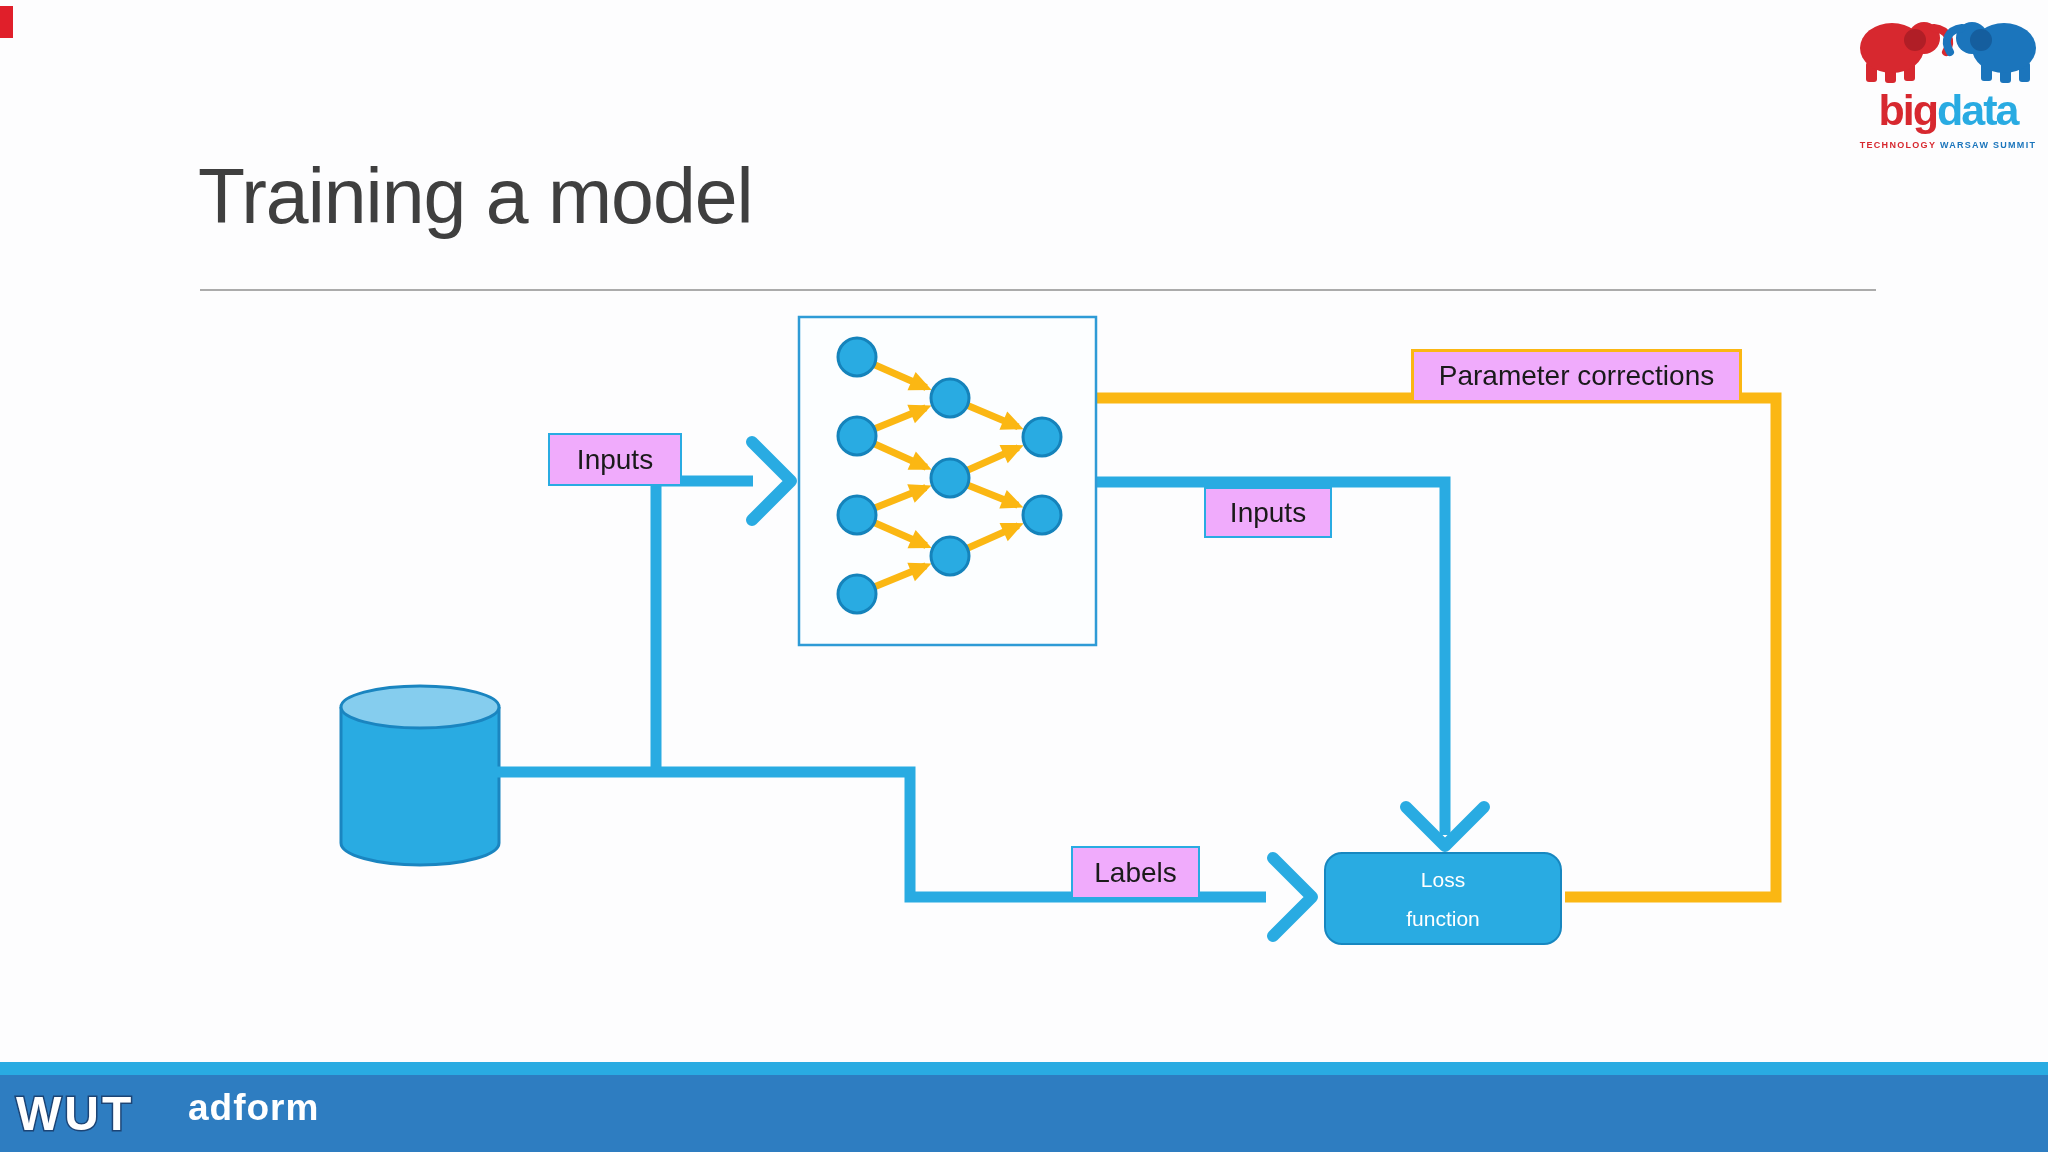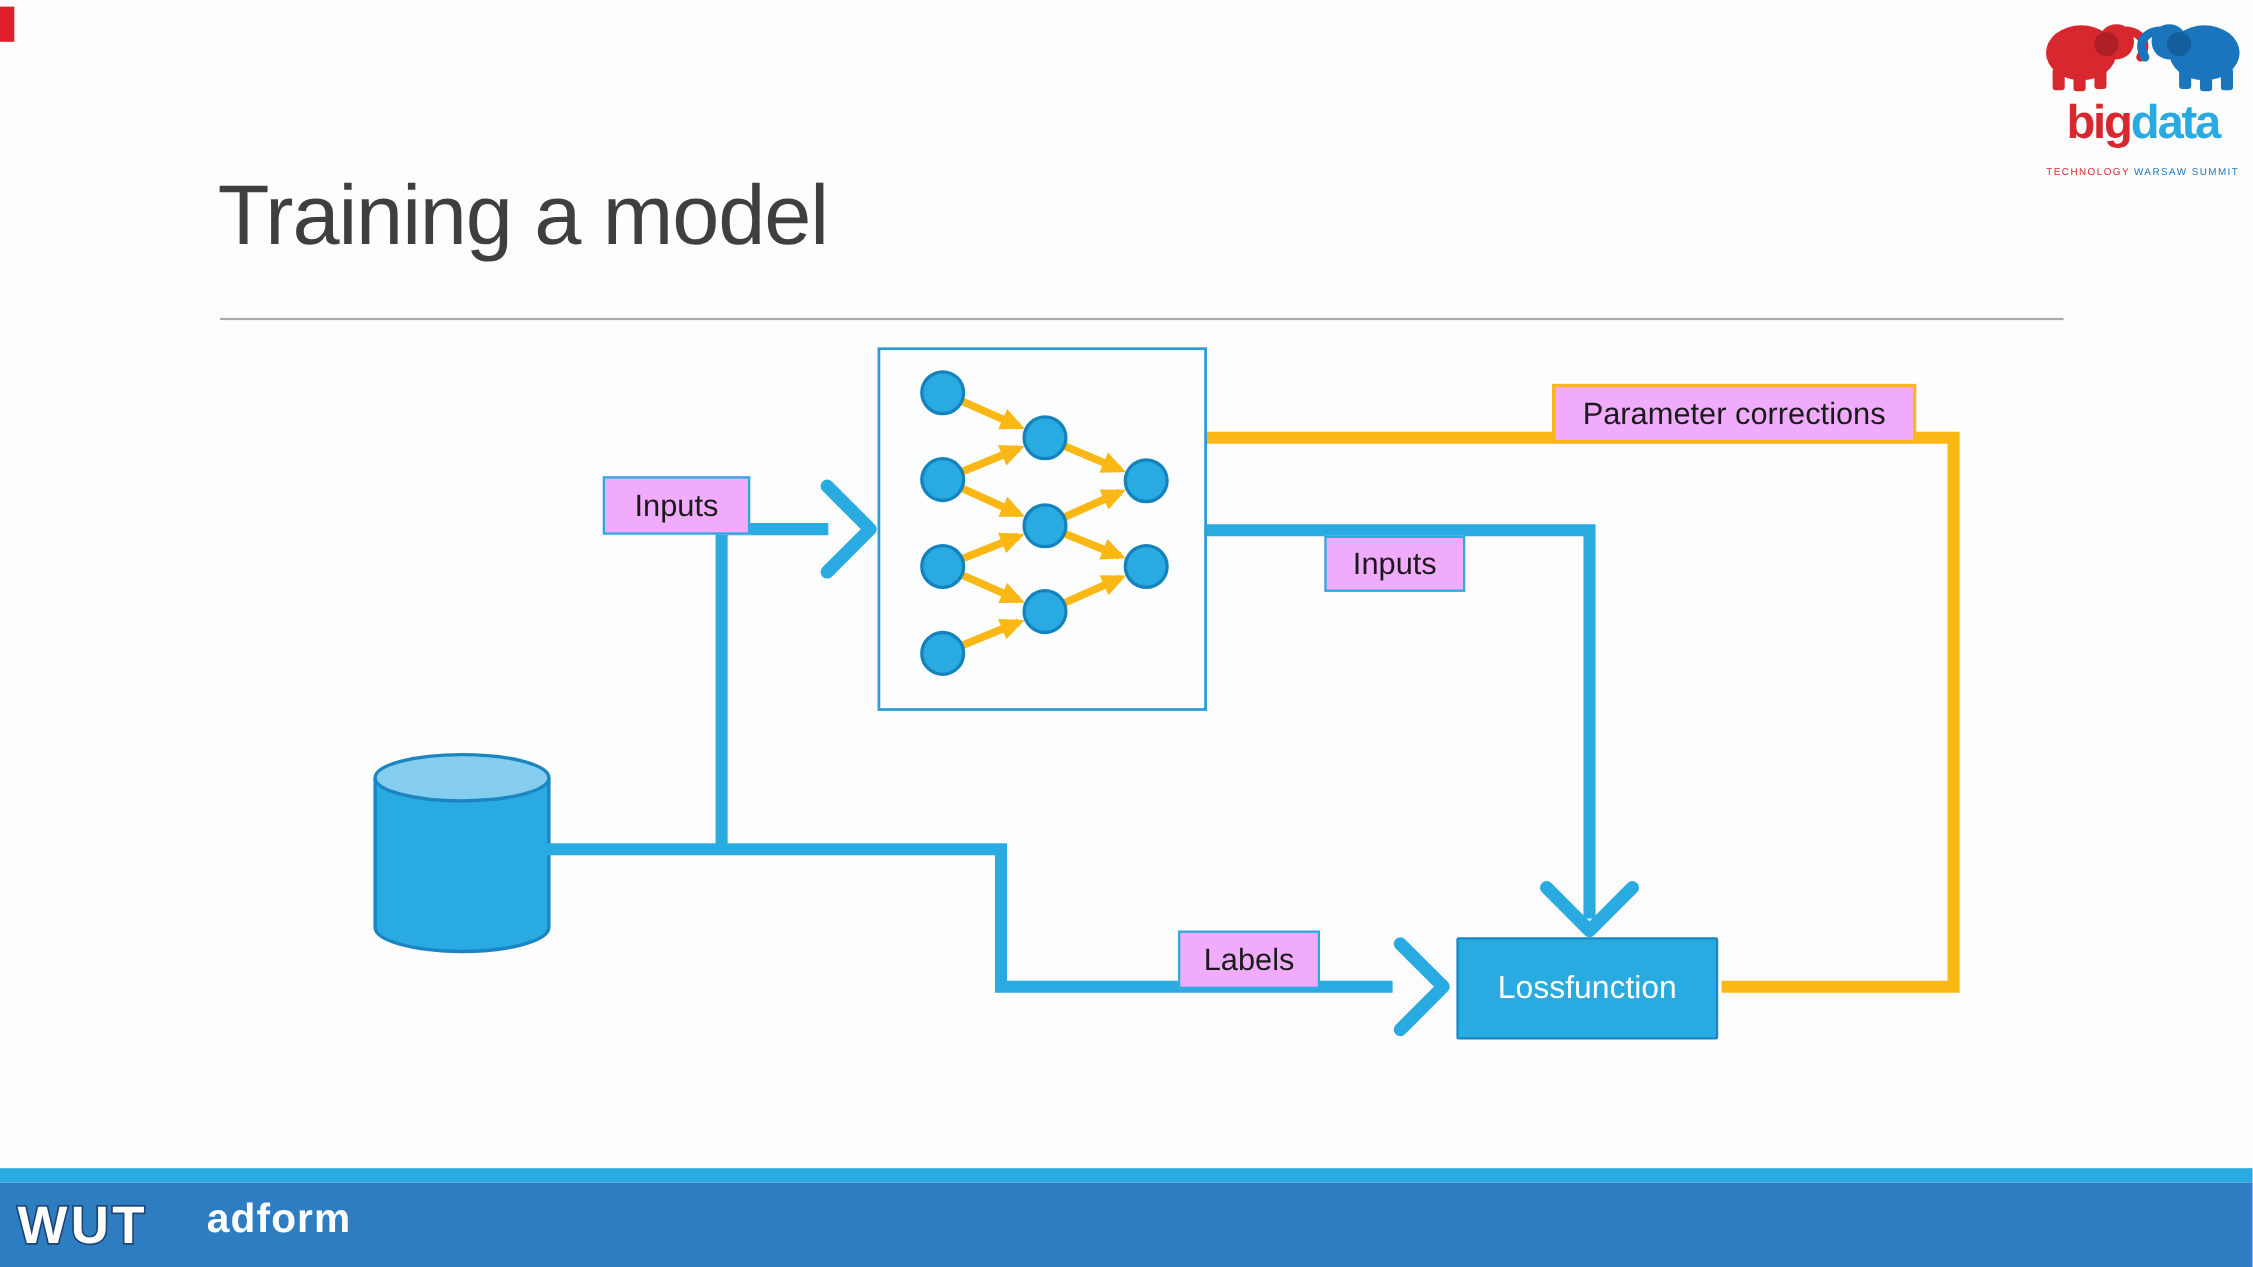--- a/index.html
+++ b/index.html
@@ -33,44 +33,44 @@
     display:flex; align-items:center; justify-content:center;
     font-size:28px; color:#1a1a1a;
   }
   #inputs-box  { left:548px;  top:433px; width:134px; height:53px; }
   #outputs-box { left:1204px; top:487px; width:128px; height:51px; }
   #labels-box  { left:1071px; top:846px; width:129px; height:53px; }
   #param-box   { left:1411px; top:349px; width:331px; height:54px; border:3px solid #FBB713; }
 
   #loss-box {
     position:absolute; left:1324px; top:852px; width:238px; height:93px;
-    background:#29ABE2; border:2.5px solid #1787C0; border-radius:2px;
-    display:flex; flex-direction:row; align-items:center; justify-content:center;
-    color:#ffffff; font-size:29px; line-height:39px;
+    background:#29ABE2; border:2.5px solid #1787C0; border-radius:18px;
+    display:flex; flex-direction:column; align-items:center; justify-content:center;
+    color:#ffffff; font-size:21px; line-height:39px;
   }
   #training-text {
     position:absolute; left:340px; top:730px; width:162px;
     text-align:center; color:#ffffff; font-size:34px; line-height:44px;
   }
 
   
   #footer-stripe { position:absolute; left:0; top:1062px; width:2048px; height:13px; background:#29ABE2; }
   #footer-bar    { position:absolute; left:0; top:1075px; width:2048px; height:77px; background:#2E7DC1; }
   #wut-svg { position:absolute; left:12px; top:1082px; }
   #adform-logo {
     position:absolute; left:188px; top:1087px;
     color:#ffffff; font-size:37px; font-weight:bold; letter-spacing:1px;
   }
 
   
   #bigdata-logo { position:absolute; left:1852px; top:10px; width:192px; text-align:center; }
   #bigdata-word { font-size:43px; font-weight:bold; letter-spacing:-2px; line-height:40px; }
   #bigdata-word .big  { color:#D7282F; }
   #bigdata-word .data { color:#29ABE2; }
-  #bigdata-tagline { font-size:9px; font-weight:normal; letter-spacing:1.3px; margin-top:20px; }
+  #bigdata-tagline { font-size:9px; font-weight:bold; letter-spacing:1.3px; margin-top:10px; }
   #bigdata-tagline .tl { color:#D7282F; }
   #bigdata-tagline .tr { color:#1B75BC; }
 </style>
 </head>
 <body>
 
 <div id="slide">
 
   <div id="slide-marker"></div>
 

